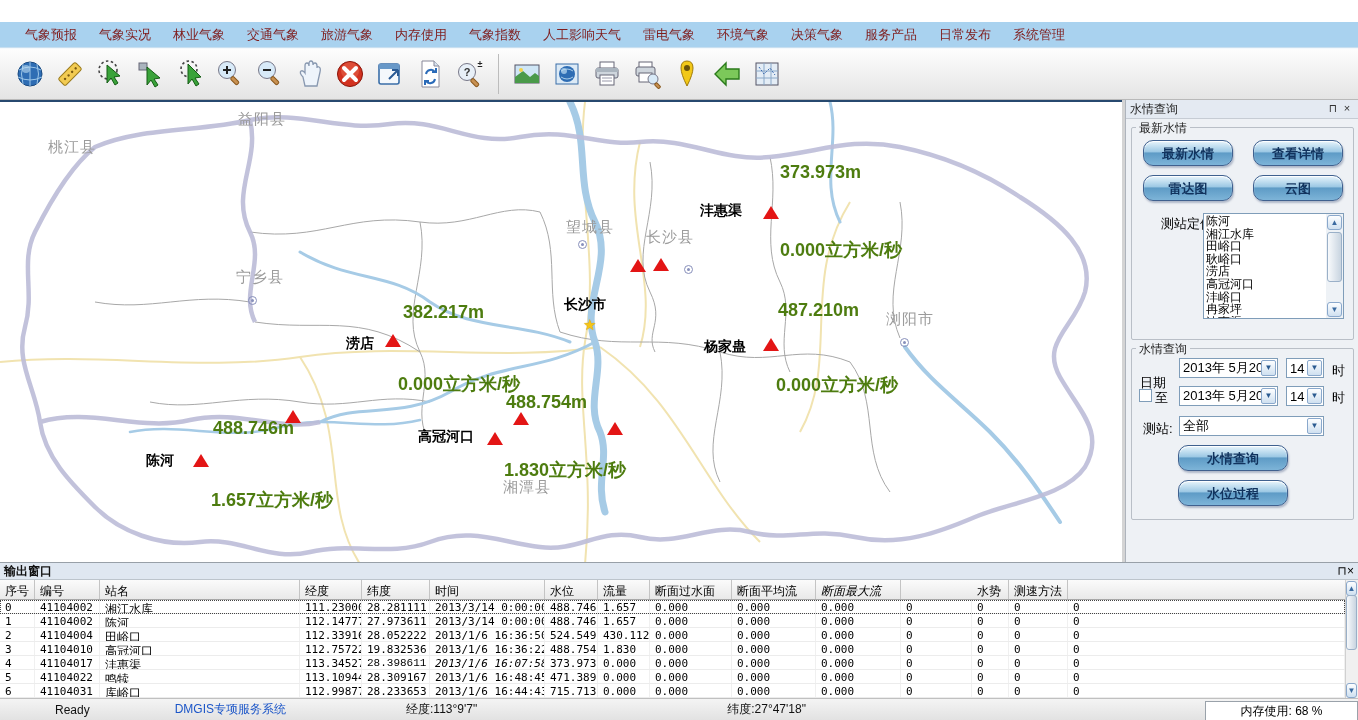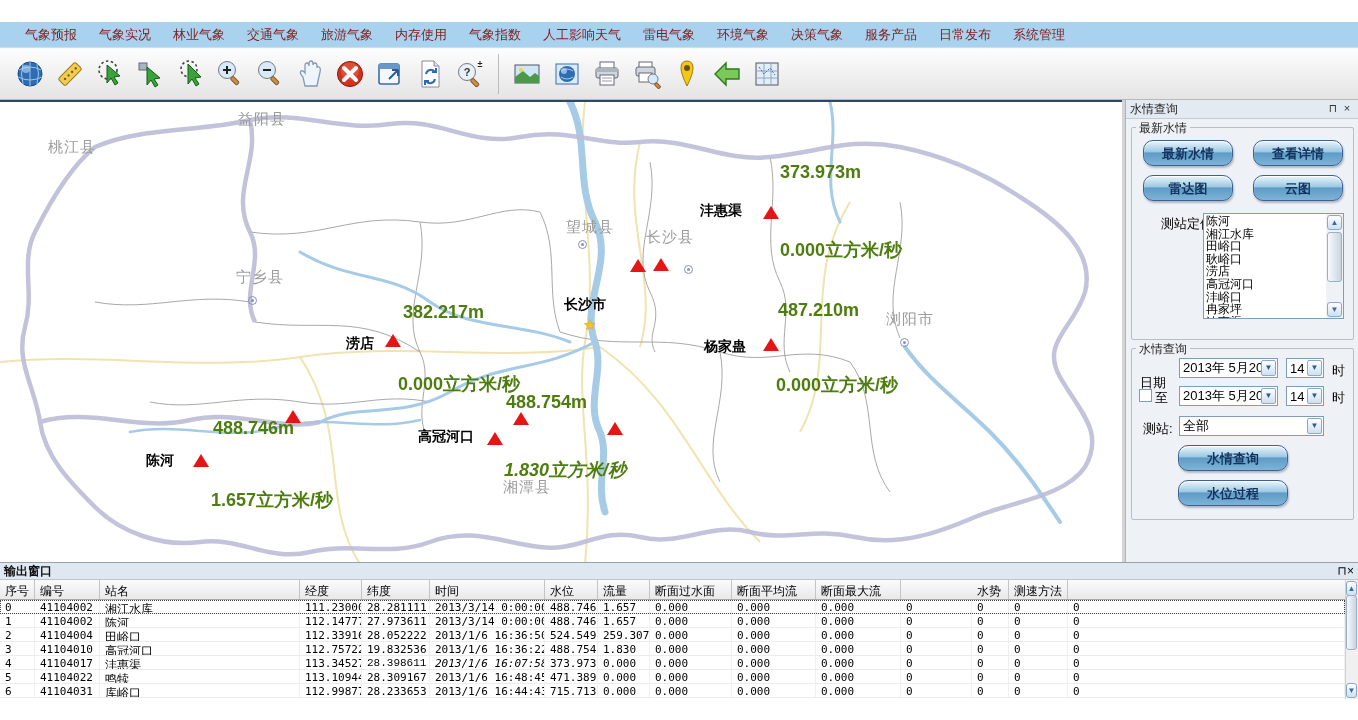--- a/index.html
+++ b/index.html
@@ -319,21 +319,21 @@
         <div class="lbl-station" style="left: 704px; top: 236px;">杨家蛊</div>
         <div class="lbl-station" style="left: 418px; top: 326px;">高冠河口</div>
         <div class="lbl-station" style="left: 146px; top: 350px;">陈河</div>
         <div class="lbl-value" style="left: 780px; top: 60px;">373.973m</div>
         <div class="lbl-value" style="left: 780px; top: 136px;">0.000立方米/秒</div>
         <div class="lbl-value" style="left: 403px; top: 200px;">382.217m</div>
         <div class="lbl-value" style="left: 778px; top: 198px;">487.210m</div>
         <div class="lbl-value" style="left: 776px; top: 271px;">0.000立方米/秒</div>
         <div class="lbl-value" style="left: 398px; top: 270px;">0.000立方米/秒</div>
         <div class="lbl-value" style="left: 506px; top: 290px;">488.754m</div>
-        <div class="lbl-value" style="left: 504px; top: 356px; font-style: italic;">1.830立方米/秒</div>
+        <div class="lbl-value" style="left: 504px; top: 356px;">1.830立方米/秒</div>
         <div class="lbl-value" style="left: 213px; top: 316px;">488.746m</div>
         <div class="lbl-value" style="left: 211px; top: 386px;">1.657立方米/秒</div>
         <div class="marker-triangle" style="left: 763px; top: 104px;"></div>
         <div class="marker-triangle" style="left: 630px; top: 157px;"></div>
         <div class="marker-triangle" style="left: 653px; top: 156px;"></div>
         <div class="marker-triangle" style="left: 385px; top: 232px;"></div>
         <div class="marker-triangle" style="left: 763px; top: 236px;"></div>
         <div class="marker-triangle" style="left: 285px; top: 308px;"></div>
         <div class="marker-triangle" style="left: 513px; top: 310px;"></div>
         <div class="marker-triangle" style="left: 607px; top: 320px;"></div>
@@ -429,21 +429,21 @@
         <div class="th" style="width: 35px;">序号</div>
         <div class="th" style="width: 65px;">编号</div>
         <div class="th" style="width: 200px;">站名</div>
         <div class="th" style="width: 62px;">经度</div>
         <div class="th" style="width: 68px;">纬度</div>
         <div class="th" style="width: 115px;">时间</div>
         <div class="th" style="width: 53px;">水位</div>
         <div class="th" style="width: 52px;">流量</div>
         <div class="th" style="width: 82px;">断面过水面</div>
         <div class="th" style="width: 84px;">断面平均流</div>
-        <div class="th" style="width: 85px;">断面最大流</div>
+        <div class="th" style="width: 85px; font-style: italic;">断面最大流</div>
         <div class="th" style="width: 71px; margin-top: 22px;">河水特征码</div>
         <div class="th" style="width: 37px;">水势</div>
         <div class="th" style="width: 59px;">测速方法</div>
       </div>
     <div class="tbody">
         <div class="trow sel">
           <div class="td" style="width: 35px;">0</div>
           <div class="td" style="width: 65px;">41104002</div>
           <div class="td cjk" style="width: 200px;">湘江水库</div>
           <div class="td" style="width: 62px;">111.230000</div>
@@ -477,21 +477,21 @@
           <div class="td" style="width: 277px;">0</div>
         </div>
         <div class="trow">
           <div class="td" style="width: 35px;">2</div>
           <div class="td" style="width: 65px;">41104004</div>
           <div class="td cjk" style="width: 200px;">田峪口</div>
           <div class="td" style="width: 62px;">112.339167</div>
           <div class="td" style="width: 68px;">28.052222</div>
           <div class="td" style="width: 115px;">2013/1/6 16:36:50</div>
           <div class="td" style="width: 53px;">524.549</div>
-          <div class="td" style="width: 52px;">259.307</div>
+          <div class="td" style="width: 52px;">430.112</div>
           <div class="td" style="width: 82px;">0.000</div>
           <div class="td" style="width: 84px;">0.000</div>
           <div class="td" style="width: 85px;">0.000</div>
           <div class="td" style="width: 71px;">0</div>
           <div class="td" style="width: 37px;">0</div>
           <div class="td" style="width: 59px;">0</div>
           <div class="td" style="width: 277px;">0</div>
         </div>
         <div class="trow">
           <div class="td" style="width: 35px;">3</div>
@@ -562,14 +562,21 @@
           <div class="td" style="width: 277px;">0</div>
         </div>
       </div>
     <div class="tbl-scroll">
       <div class="sb-btn" style="top:1px; width:11px; left:0;">▲</div>
       <div class="sb-thumb" style="top:15px; height:55px; width:11px; left:0;"></div>
       <div class="sb-btn" style="bottom:1px; width:11px; left:0;">▼</div>
     </div>
   </div>
 
+  <div class="statusbar">
+    <span class="st-item" style="margin-left:55px;">Ready</span>
+    <span class="st-item" style="margin-left:85px; color:#1c56c8;">DMGIS专项服务系统</span>
+    <span class="st-item" style="margin-left:120px;">经度:113°9'7"</span>
+    <span class="st-item" style="margin-left:250px;">纬度:27°47'18"</span>
+    <div class="mem-box">内存使用: 68 %</div>
+  </div>
 
 </div>
 
 </body></html>

